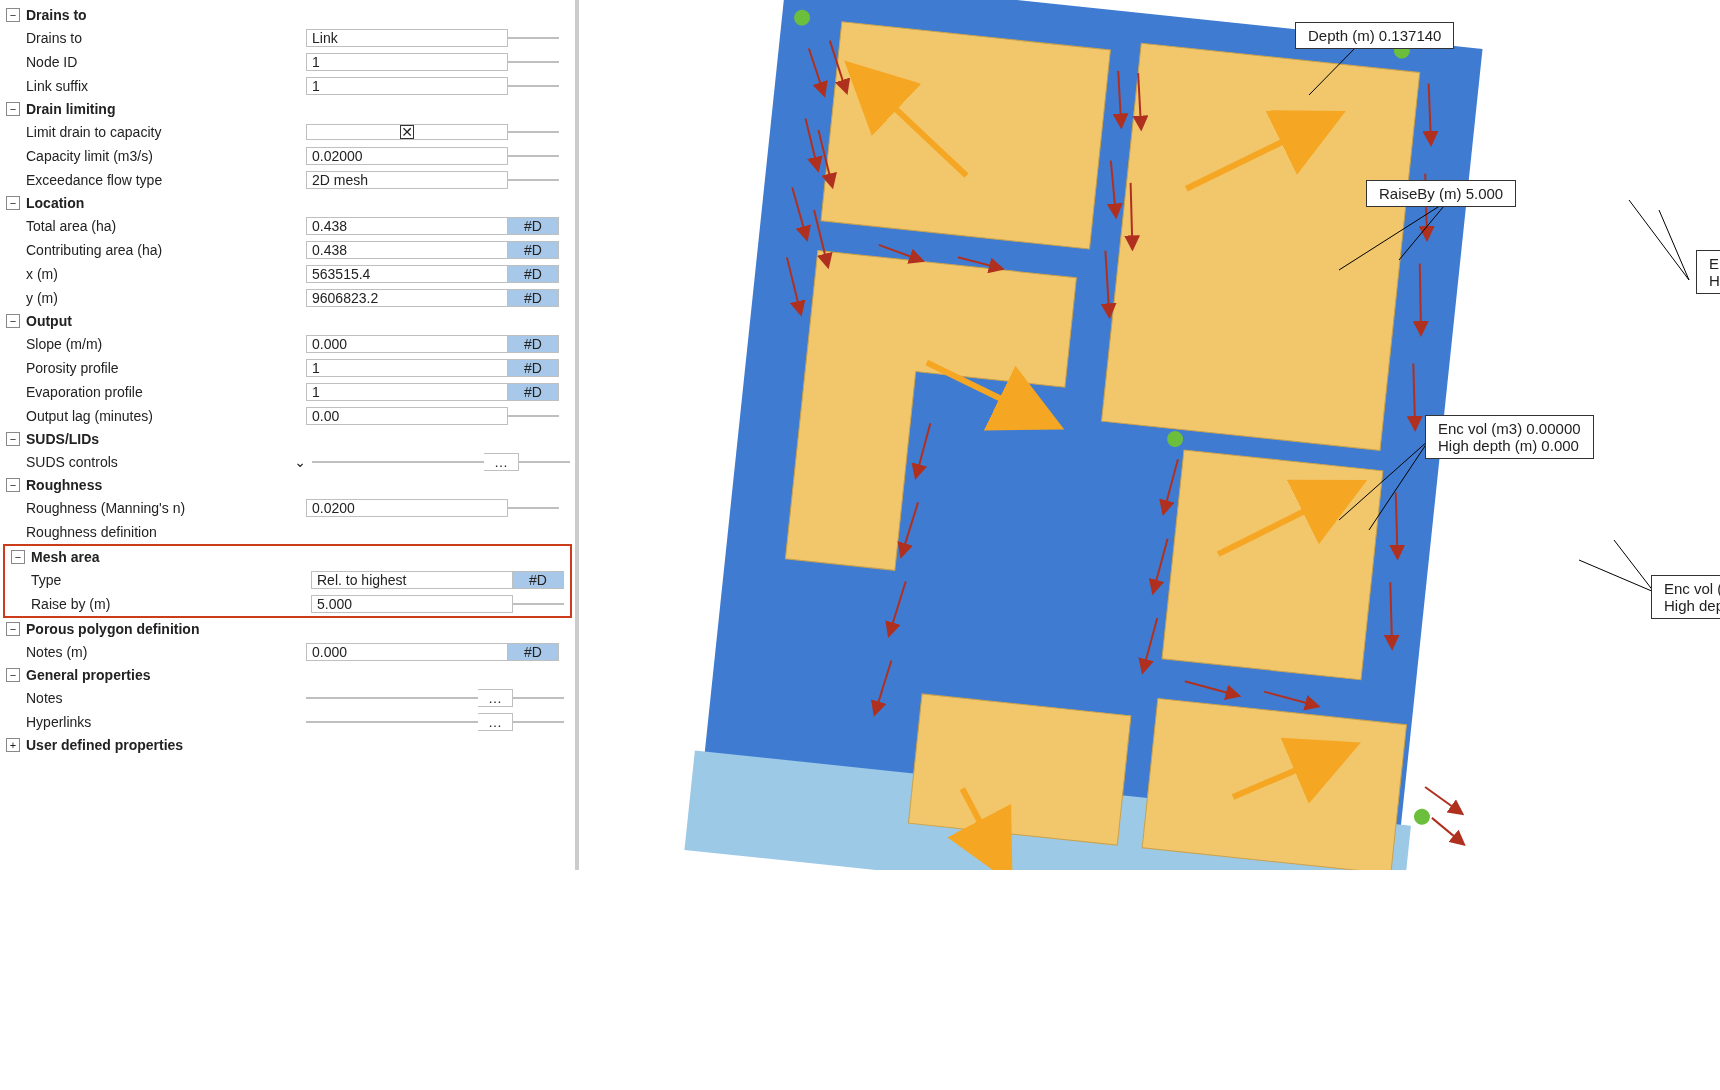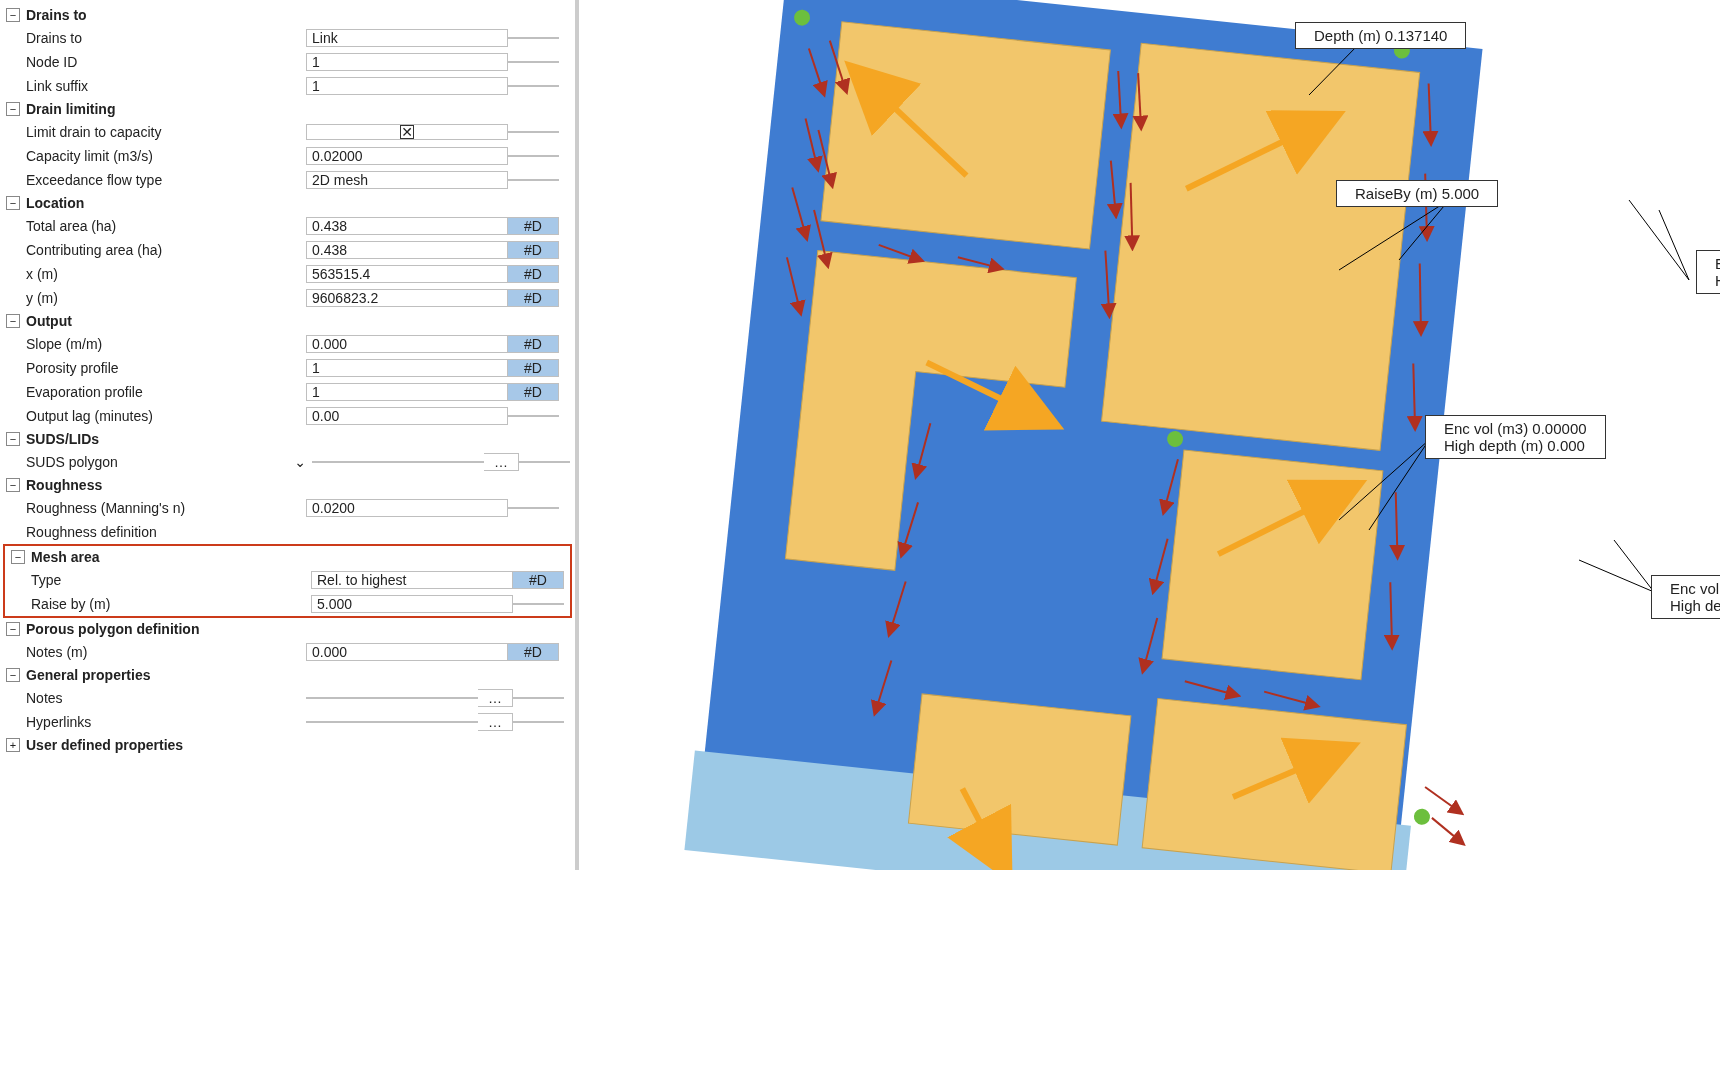--- a/index.html
+++ b/index.html
@@ -13,21 +13,21 @@
   .row .value-group{flex:1;display:flex;align-items:center}
   .row .value{border:1px solid #bfbfbf;background:#fff;padding:0 5px;display:flex;align-items:center;min-width:0}
   .row .value.main{flex:0 0 190px}
   .row .value.flag{flex:0 0 40px;background:#a7c8e8;justify-content:center}
   .row .value.flag.blank{background:#fff}
   .row .value + .value{border-left:none}
   .row .checkbox{width:12px;height:12px;border:1px solid #333;display:flex;align-items:center;justify-content:center;margin:auto}
   .row .ellipsis{flex:0 0 24px;justify-content:center;cursor:pointer}
   .highlight-box{border:2px solid #cc3b1a;margin:0 3px}
   .right-panel{flex:1;position:relative;background:#fff;overflow:hidden}
-  .callout{position:absolute;background:#fff;border:1px solid #333;padding:4px 18px;font-size:15px;white-space:nowrap;z-index:5}
+  .callout{position:absolute;background:#fff;border:1px solid #333;padding:4px 12px;font-size:15px;white-space:nowrap;z-index:5}
 </style>
 </head>
 <body>
 
 <div class="app">
 
   <div class="left-panel">
 
     <div class="section-header">
       <span class="toggle">−</span>
@@ -148,21 +148,21 @@
         <div class="value flag blank"></div>
       </div>
     </div>
 
     <div class="section-header">
       <span class="toggle">−</span>
       <span class="label">SUDS/LIDs</span>
     </div>
     <div class="row">
       <div class="label" style="display:flex;justify-content:space-between;padding-right:6px">
-          <span>SUDS polygon</span>
+          <span>SUDS controls</span>
           <span>⌄</span>
         </div>
       <div class="value-group">
         <div class="value" style="flex:0 0 160px"></div>
         <div class="value ellipsis">…</div>
         <div class="value flag blank"></div>
       </div>
     </div>
 
     <div class="section-header">
@@ -326,21 +326,21 @@
         <line x1="870" y1="200" x2="820" y2="260"></line>     
           <line x1="870" y1="200" x2="760" y2="270"></line>
         <line x1="1110" y1="280" x2="1050" y2="200"></line>   
           <line x1="1110" y1="280" x2="1080" y2="210"></line>
         <line x1="850" y1="440" x2="760" y2="520"></line>     
           <line x1="850" y1="440" x2="790" y2="530"></line>
         <line x1="1075" y1="592" x2="1035" y2="540"></line>   
           <line x1="1075" y1="592" x2="1000" y2="560"></line>
       </g>
     </svg>
-    <div class="callout" style="left:757px;top:180px">
+    <div class="callout" style="left:787px;top:180px">
       <span>RaiseBy (m)  5.000</span>
     </div>
     <div class="callout" style="left:1117px;top:250px">
       <div>Enc vol (m3)   0.00000</div>
       <div>High depth (m)  0.000</div>
     </div>
     <div class="callout" style="left:846px;top:415px">
       <div>Enc vol (m3)   0.00000</div>
       <div>High depth (m)  0.000</div>
     </div>

